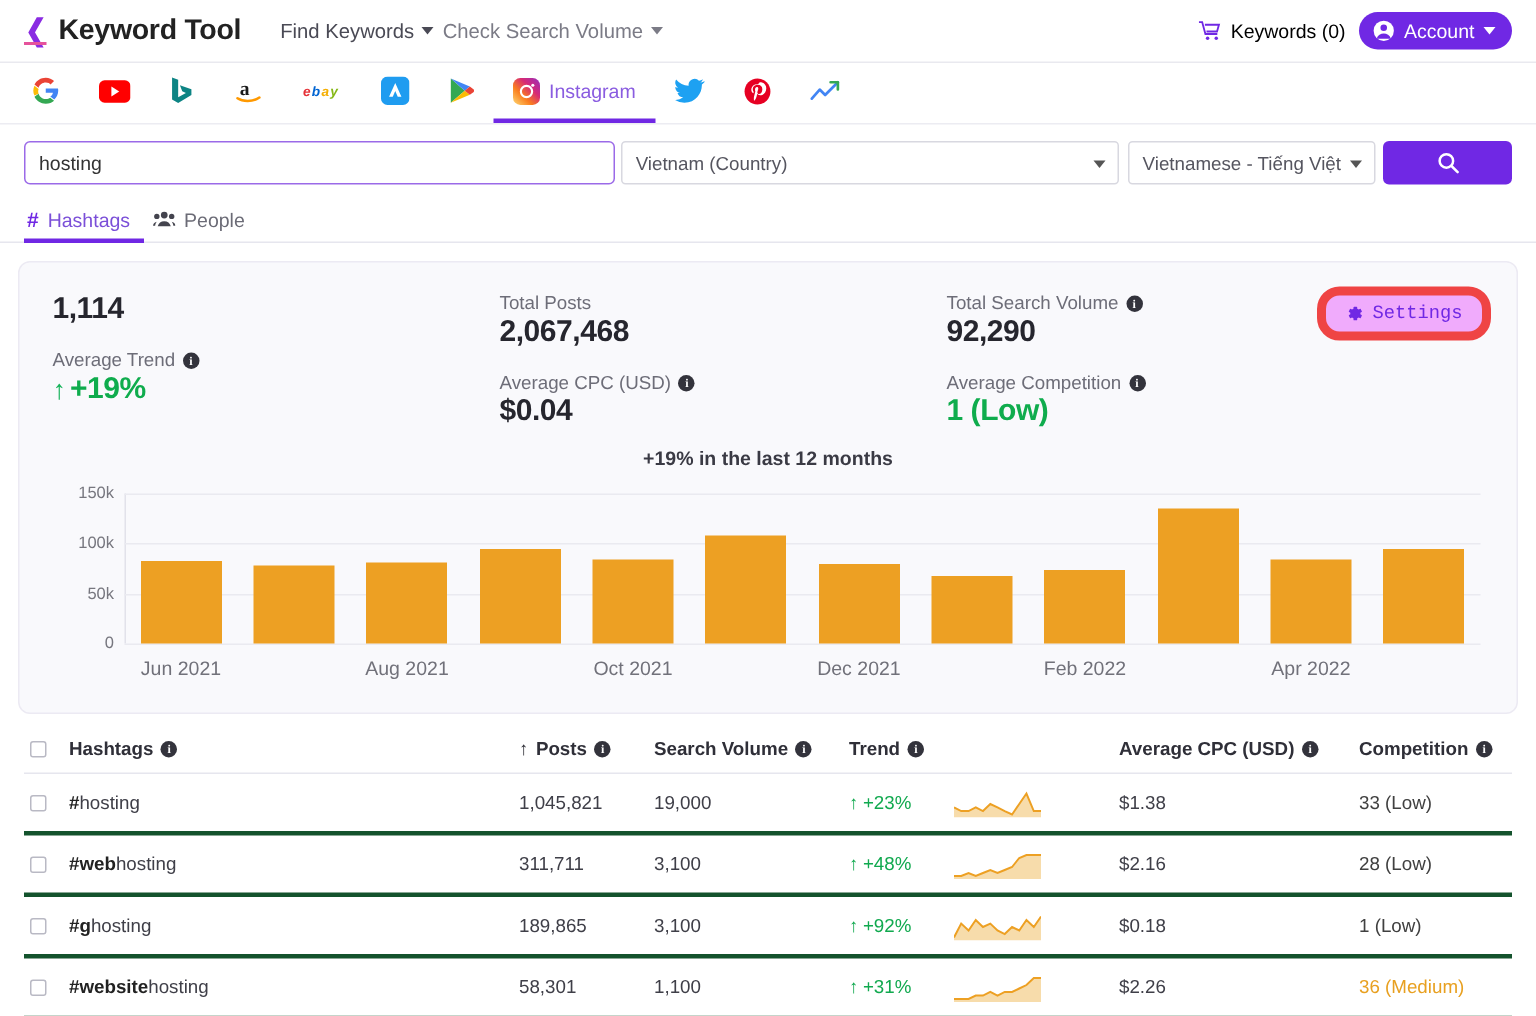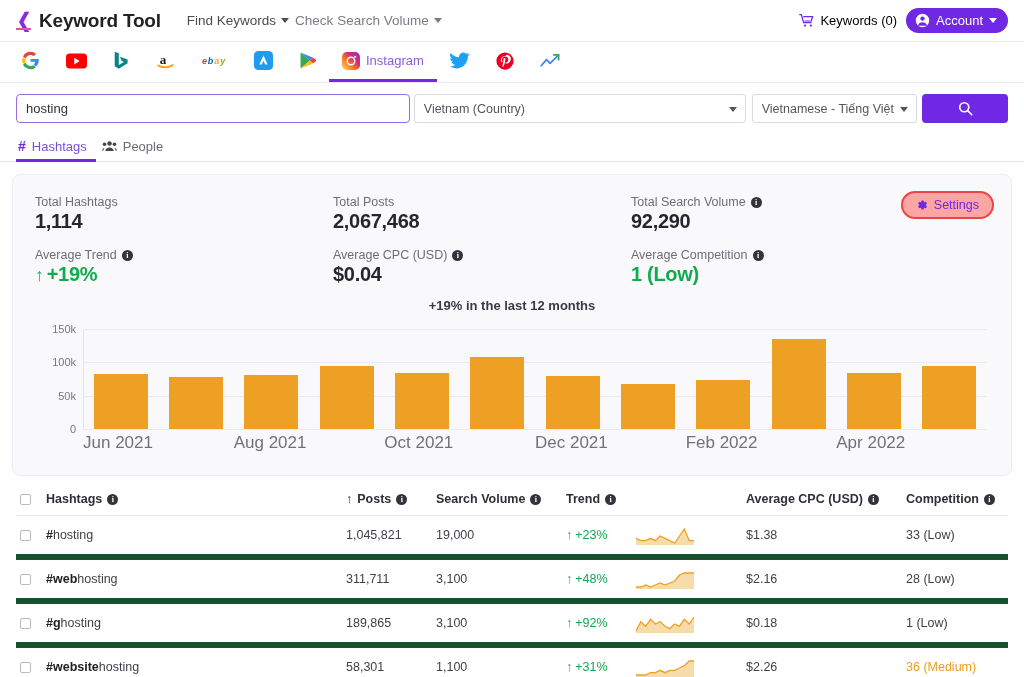--- a/index.html
+++ b/index.html
@@ -147,25 +147,25 @@
     line-height: 1; font-weight: bold;
   }
   .info-dot {
     width: 11px; height: 11px; border-radius: 50%;
     background: #33333c; color: #fff; font-size: 8px;
     display: inline-flex; align-items: center; justify-content: center;
     font-weight: bold; font-family: "Liberation Serif", serif;
   }
   .settings-btn {
     position: absolute; right: 17px; top: 16px;
-    border: 2px solid #ef4444; border-radius: 15px;
-    background: #fca5a5; color: #7028e4; font-size: 12.5px;
+    border: 6px solid #ef4444; border-radius: 15px;
+    background: #f0abfc; color: #7028e4; font-size: 12.5px;
     padding: 5px 13px; cursor: pointer;
     display: flex; align-items: center; gap: 6px;
-    font-family: Liberation Sans, sans-serif;
+    font-family: Liberation Mono, monospace;
   }
 
   
   .chart-title {
     text-align: center; font-size: 13px; font-weight: bold;
     color: #3a3a44; margin-top: 12px;
   }
   .chart {
     position: relative; margin: 8px 14px 0 14px; height: 140px;
   }
@@ -181,35 +181,35 @@
     font-size: 11px; color: #77777f; transform: translateY(-50%);
     white-space: nowrap;
   }
   .bars { position: absolute; left: 0; right: 0; bottom: 0; top: 0; display: flex; }
   .barcell { flex: 1 1 0; display: flex; align-items: flex-end; justify-content: center; }
   .bar { width: 72%; background: #eda023; }
   .xlabels {
     position: absolute; left: 56px; right: 10px; bottom: 8px;
     display: flex;
   }
-  .xcell { flex: 1 1 0; font-size: 17px; color: #71717a; }
+  .xcell { flex: 1 1 0; text-align: center; font-size: 13px; color: #71717a; }
 
   
   .tablewrap { margin: 10px 0 0 0; padding: 0 16px; }
   table { width: 100%; border-collapse: collapse; }
   thead th {
     font-size: 12.5px; color: #2f2f38; font-weight: bold;
     text-align: left; padding: 6px 4px 9px 4px;
     border-bottom: 1px solid #e6e6ee;
     white-space: nowrap;
   }
   .th-inner { display: flex; align-items: center; gap: 5px; }
   tbody td {
     font-size: 12.5px; color: #3f3f48;
-    padding: 9px 4px; border-bottom: 6px solid #14532d;
+    padding: 9px 4px; border-bottom: 3px solid #14532d;
     white-space: nowrap;
     margin-left: 32px;
   }
   .chk {
     width: 11px; height: 11px; border: 1px solid #b9b9c4;
     border-radius: 2px; background: #fff; display: inline-block;
     cursor: pointer; vertical-align: middle;
   }
   .col-chk { width: 26px; }
   .col-hash { width: 300px; }
@@ -398,23 +398,20 @@
     </svg>
     <span>People</span>
   </div>
 </div>
 
 <div class="card">
 
   <div class="stats">
     <div class="statcol">
       <div class="stat-block">
-        <div class="stat-label">
-          <span>Total Hashtags</span>
-        </div>
         <div class="stat-value">1,114</div>
       </div>
       <div class="stat-block">
         <div class="stat-label">
           <span>Average Trend</span>
           <span class="info-dot">i</span>
         </div>
         <div class="stat-value green">
           <span class="arrow-up">↑</span>
           <span>+19%</span>

